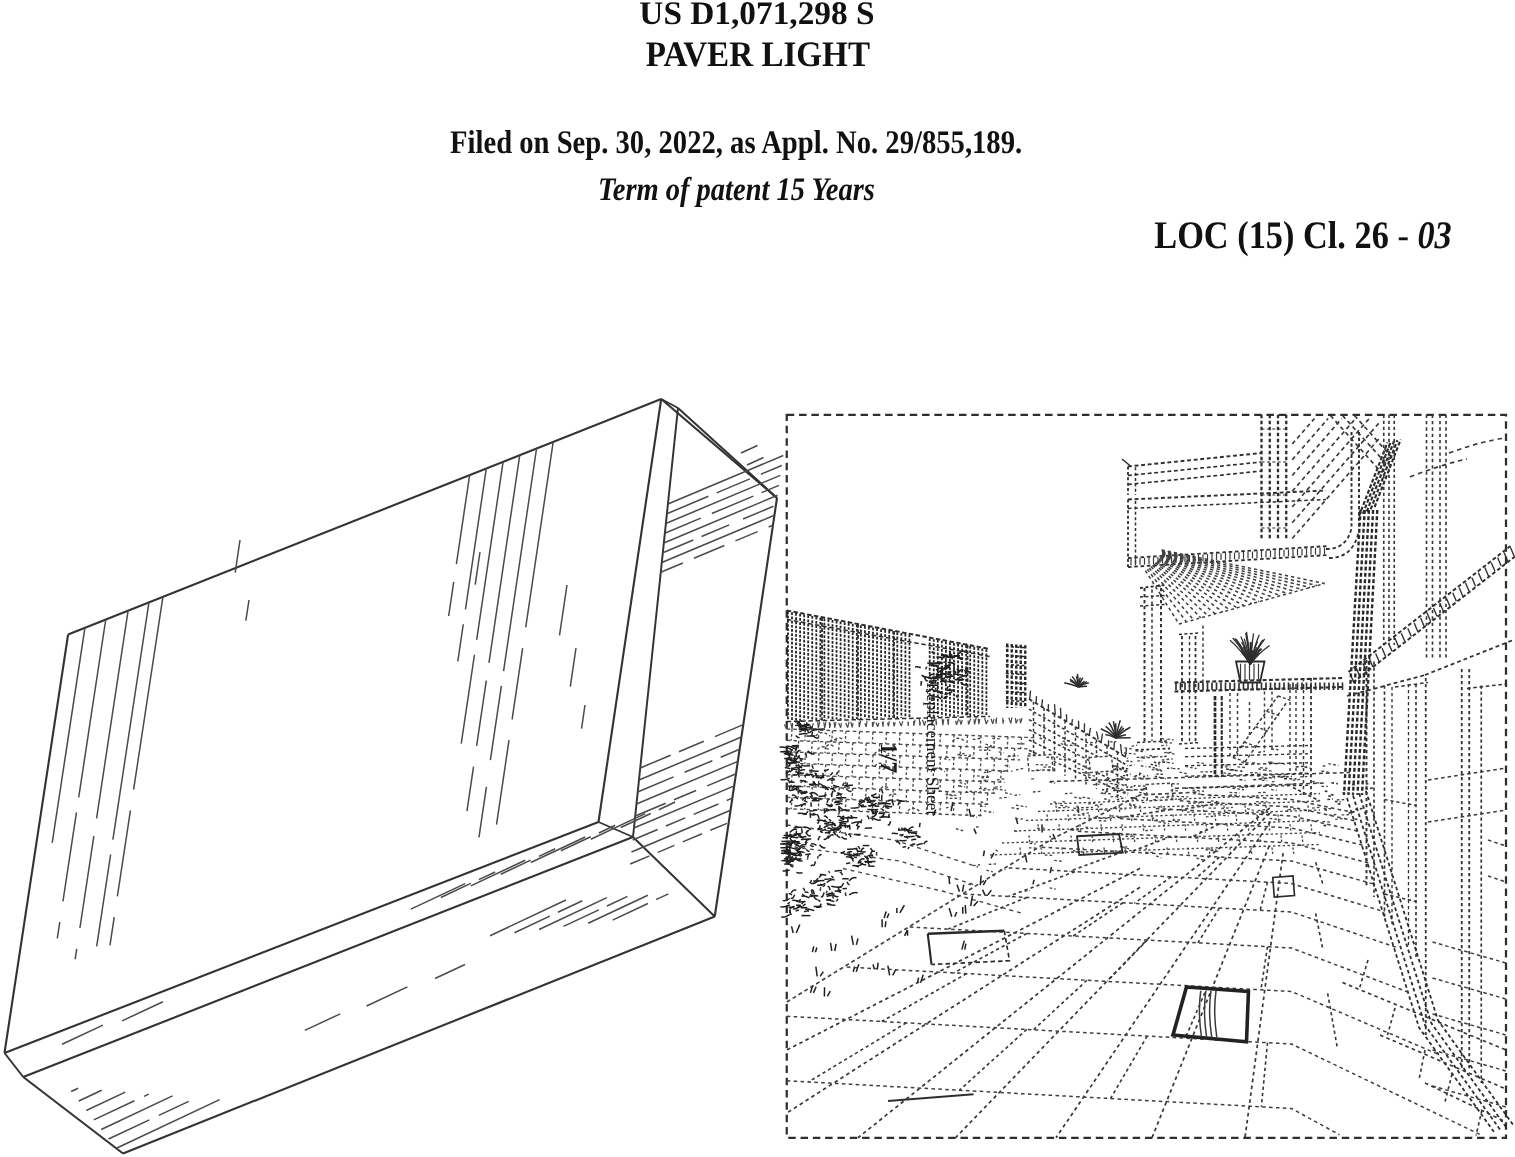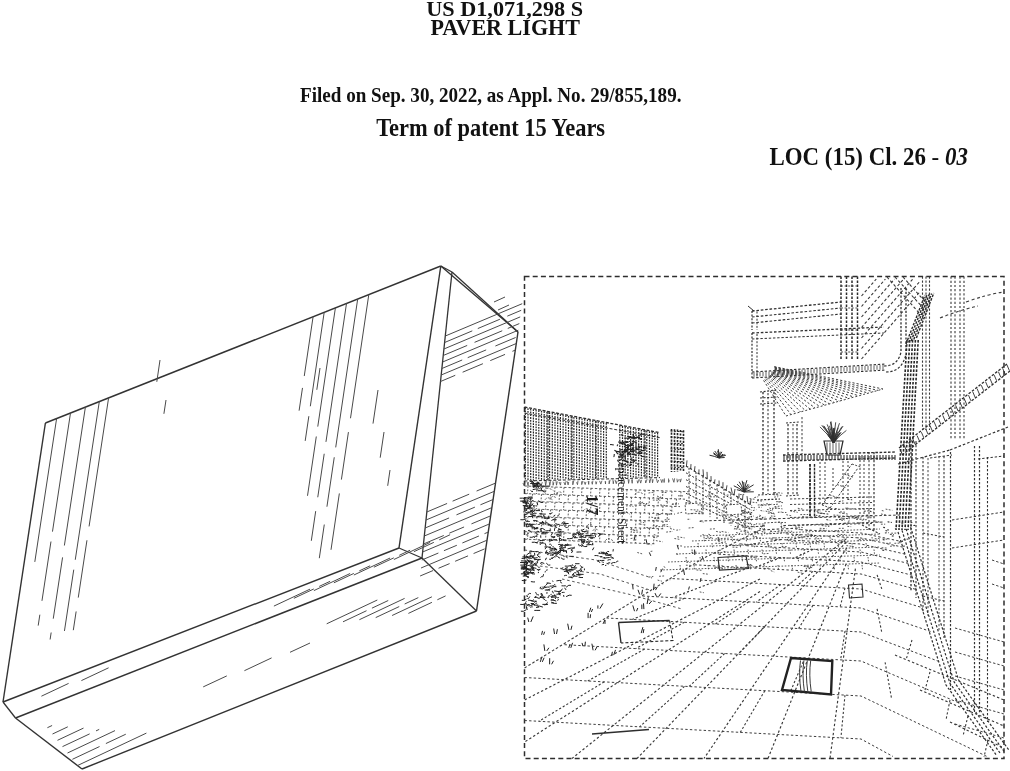--- a/index.html
+++ b/index.html
@@ -9,25 +9,25 @@
             font-weight:bold; color:#111; white-space:nowrap; }
   .hline2 { position:absolute; left:0; width:981px; text-align:center;
             font-weight:bold; color:#111; white-space:nowrap; }
   .sq { display:inline-block; }
 </style>
 </head>
 <body>
 
 <div class="hline" style="top:-4px; font-size:22px;"><span class="sq" style="transform:scaleX(1.01)">US D1,071,298 S</span></div>
 
-<div class="hline" style="top:14px; font-size:24px;"><span class="sq" style="transform:scaleX(0.92)">PAVER LIGHT</span></div>
+<div class="hline" style="top:24px; font-size:24px;"><span class="sq" style="transform:scaleX(0.92)">PAVER LIGHT</span></div>
 
 <div class="hline2" style="top:82px; font-size:22px;"><span class="sq" style="transform:scaleX(0.868)">Filed on Sep. 30, 2022, as Appl. No. 29/855,189.</span></div>
 
-<div class="hline2" style="top:113px; font-size:26px;"><span class="sq" style="transform:scaleX(0.863)">Term of patent 15 Years</span></div>
+<div class="hline2" style="top:113px; font-size:22px;font-style:italic;"><span class="sq" style="transform:scaleX(0.863)">Term of patent 15 Years</span></div>
 
 <div class="hline2" style="top:142px; font-size:26px;text-align:right;"><span class="sq" style="transform:scaleX(0.88)">LOC (15) Cl. 26 <span style="font-weight:normal">-</span> <i>03</i></span></div>
 
 <svg width="1010" height="771" viewBox="0 0 1010 771" style="position:absolute;left:0;top:0;" stroke-linecap="butt" shape-rendering="geometricPrecision">
 
 <g>
 <line x1="45.4" y1="423.0" x2="440.8" y2="266.0" stroke="#333" stroke-width="1.4"></line>
 <line x1="440.8" y1="266.0" x2="399.0" y2="548.0" stroke="#333" stroke-width="1.4"></line>
 <line x1="45.4" y1="423.0" x2="3.0" y2="702.0" stroke="#333" stroke-width="1.4"></line>
 <line x1="3.0" y1="702.0" x2="399.0" y2="548.0" stroke="#333" stroke-width="1.4"></line>

